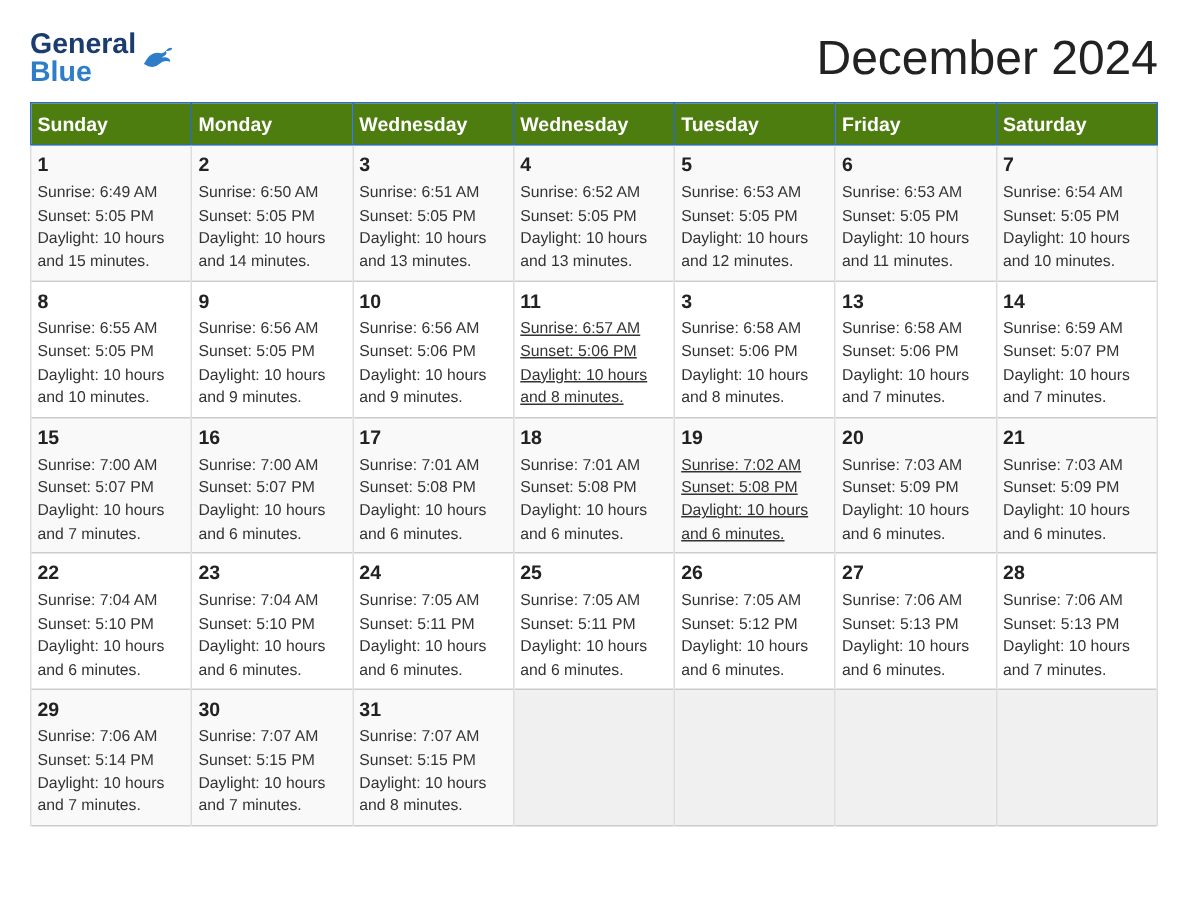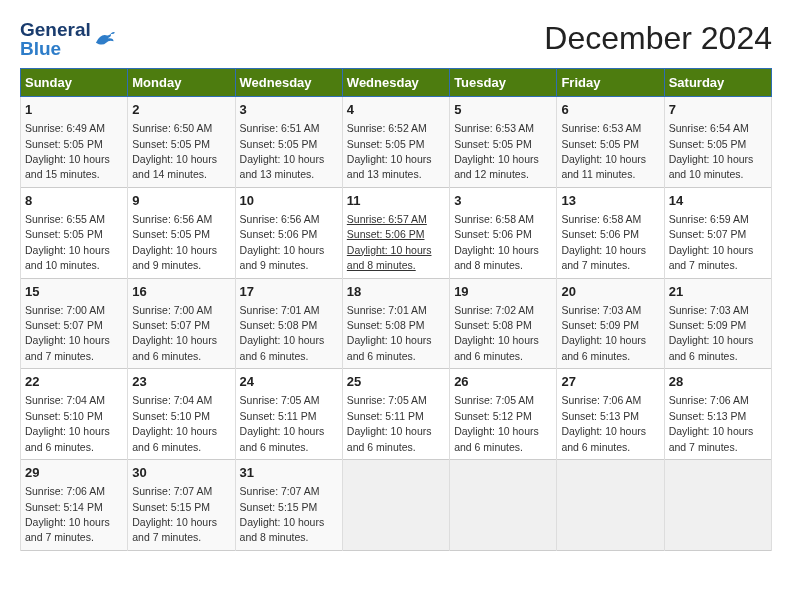--- a/index.html
+++ b/index.html
@@ -194,21 +194,21 @@
 Daylight: 10 hours
 and 6 minutes.</span></td>
         <td><span class="day-num">17</span><span class="day-info" style="white-space: pre-line;">Sunrise: 7:01 AM
 Sunset: 5:08 PM
 Daylight: 10 hours
 and 6 minutes.</span></td>
         <td><span class="day-num">18</span><span class="day-info" style="white-space: pre-line;">Sunrise: 7:01 AM
 Sunset: 5:08 PM
 Daylight: 10 hours
 and 6 minutes.</span></td>
-        <td><span class="day-num">19</span><span class="day-info" style="white-space: pre-line;">Sunrise: 7:02 AM
+        <td><span class="day-num">19</span><span class="day-info" style="white-space: pre-line; text-decoration: underline;">Sunrise: 7:02 AM
 Sunset: 5:08 PM
 Daylight: 10 hours
 and 6 minutes.</span></td>
         <td><span class="day-num">20</span><span class="day-info" style="white-space: pre-line;">Sunrise: 7:03 AM
 Sunset: 5:09 PM
 Daylight: 10 hours
 and 6 minutes.</span></td>
         <td><span class="day-num">21</span><span class="day-info" style="white-space: pre-line;">Sunrise: 7:03 AM
 Sunset: 5:09 PM
 Daylight: 10 hours

